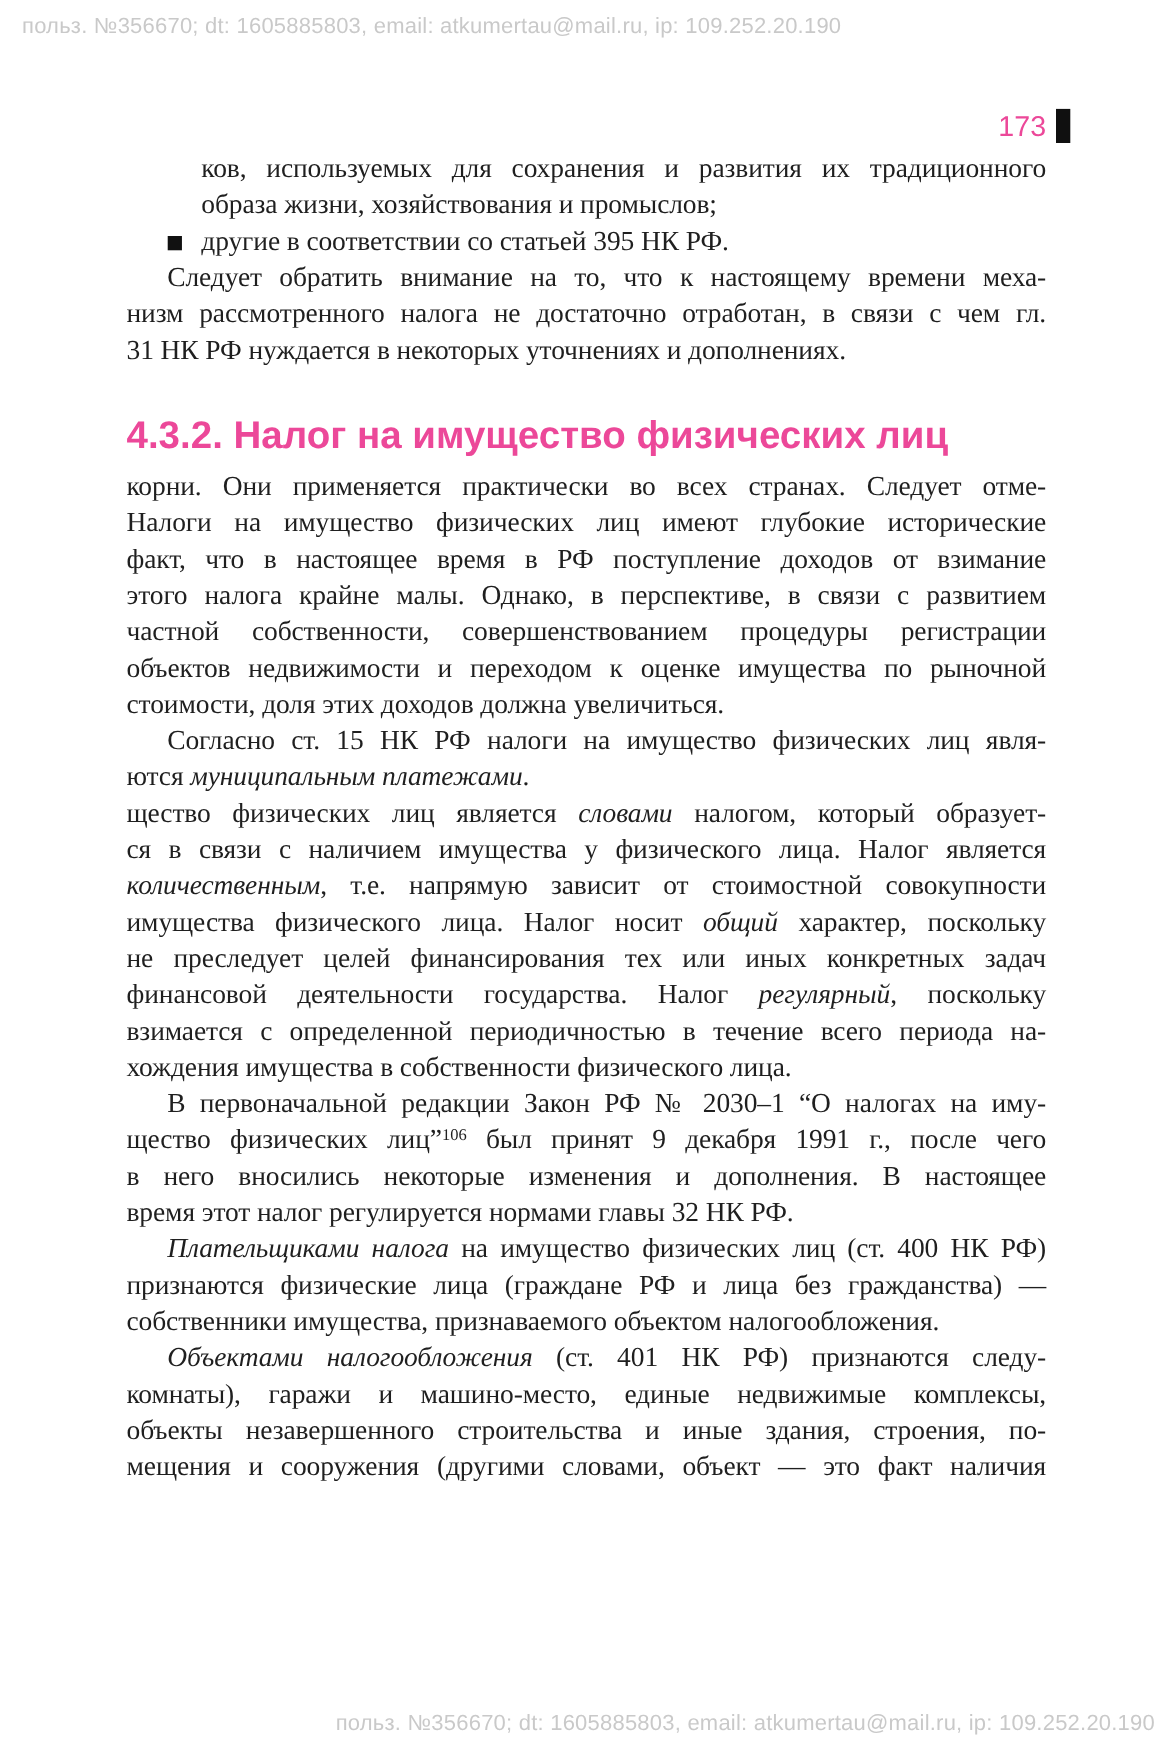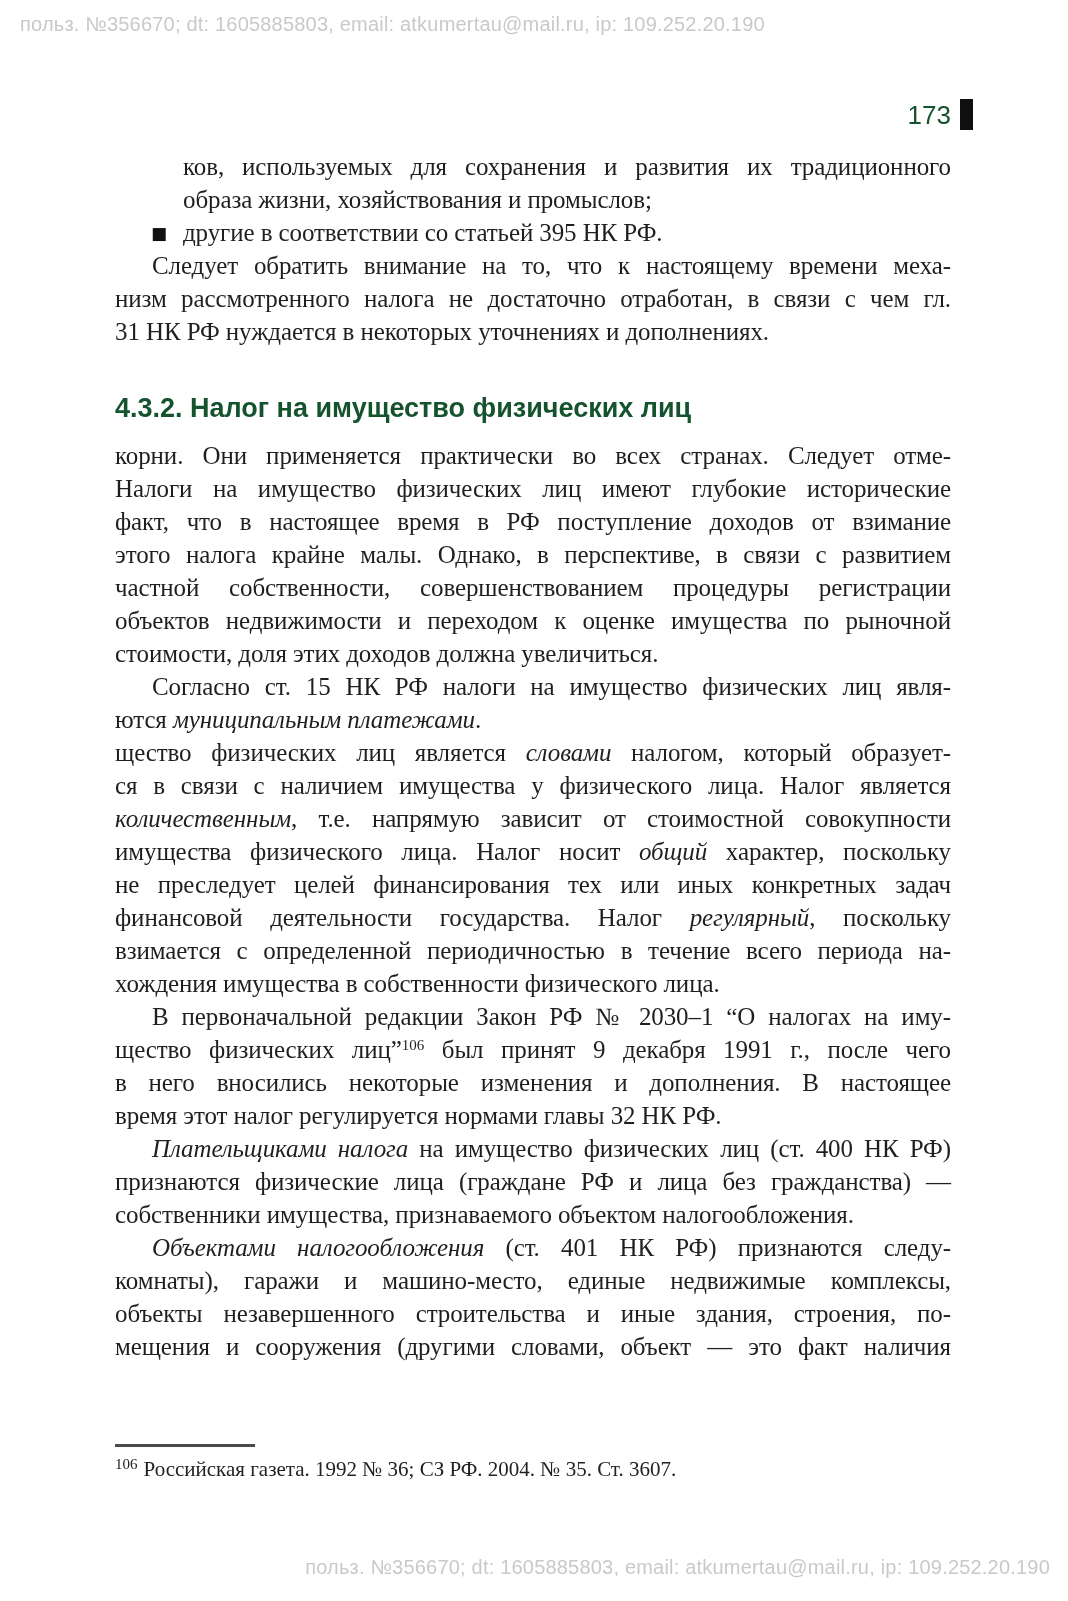--- a/index.html
+++ b/index.html
@@ -22,47 +22,47 @@
   }
   .wm-header { top: 13px; left: 20px; }
   .wm-footer { top: 1556px; right: 18px; }
 
   .pageno-row {
     position: absolute; top: 99px; right: 95px;
     display: flex; align-items: center; gap: 9px;
   }
   .pageno {
     font-family: "Liberation Sans", sans-serif;
-    font-size: 26px; color: #14532d; line-height: 1; text-align: center;
+    font-size: 26px; color: #ec4899; line-height: 1; text-align: center;
   }
   .pagebar { width: 13px; height: 31px; background: #101010; }
 
   .content {
-    position: absolute; left: 115px; top: 150px; width: 836px;
+    position: absolute; left: 115px; top: 137px; width: 836px;
     color: #1f1f1f;
     font-size: 25px; line-height: 33px;
     letter-spacing: -0.1px;
   }
   .line { white-space: nowrap; }
   .line.just { text-align: justify; text-align-last: justify; }
   .line.indent { padding-left: 37px; }
   .list-continuation .line { padding-left: 68px; }
   .bullet-item .line { padding-left: 68px; position: relative; }
   .bullet-marker {
     position: absolute; left: 36px; top: 1px;
     font-size: 17px; color: #111; font-family: "DejaVu Sans", sans-serif;
   }
   .it { font-style: italic; }
   sup.fnref { font-size: 15px; line-height: 0; vertical-align: 8px; letter-spacing: 0; }
 
   .section-heading {
     font-family: "Liberation Sans", sans-serif;
     font-weight: bold;
-    font-size: 27px; line-height: 33px;
-    color: #14532d;
+    font-size: 35px; line-height: 33px;
+    color: #ec4899;
     letter-spacing: 0;
     margin: 44px 0 14px 0;
   }
 
   .footnote {
     position: absolute; left: 115px; top: 1444px; width: 836px;
     color: #222222;
   }
   .footnote-rule {
     width: 140px; height: 0;
@@ -135,22 +135,16 @@
         <div class="line"><span>собственники имущества, признаваемого объектом налогообложения.</span></div>
       </div>
       <div class="block paragraph">
         <div class="line just indent"><span class="it">Объектами налогообложения</span><span> (ст. 401 НК РФ) признаются следу-</span></div>
         <div class="line just"><span>комнаты), гаражи и машино-место, единые недвижимые комплексы,</span></div>
         <div class="line just"><span>объекты незавершенного строительства и иные здания, строения, по-</span></div>
         <div class="line just"><span>мещения и сооружения (другими словами, объект — это факт наличия</span></div>
       </div>
     </div>
 
-  <div class="footnote">
-    <div class="footnote-rule"></div>
-    <div class="footnote-line">
-      <sup>106</sup><span>Российская газета. 1992 № 36; СЗ РФ. 2004. № 35. Ст. 3607.</span>
-    </div>
-  </div>
 
   <div class="wm wm-footer">польз. №356670; dt: 1605885803, email: atkumertau@mail.ru, ip: 109.252.20.190</div>
 
 </div>
 
 </body></html>

